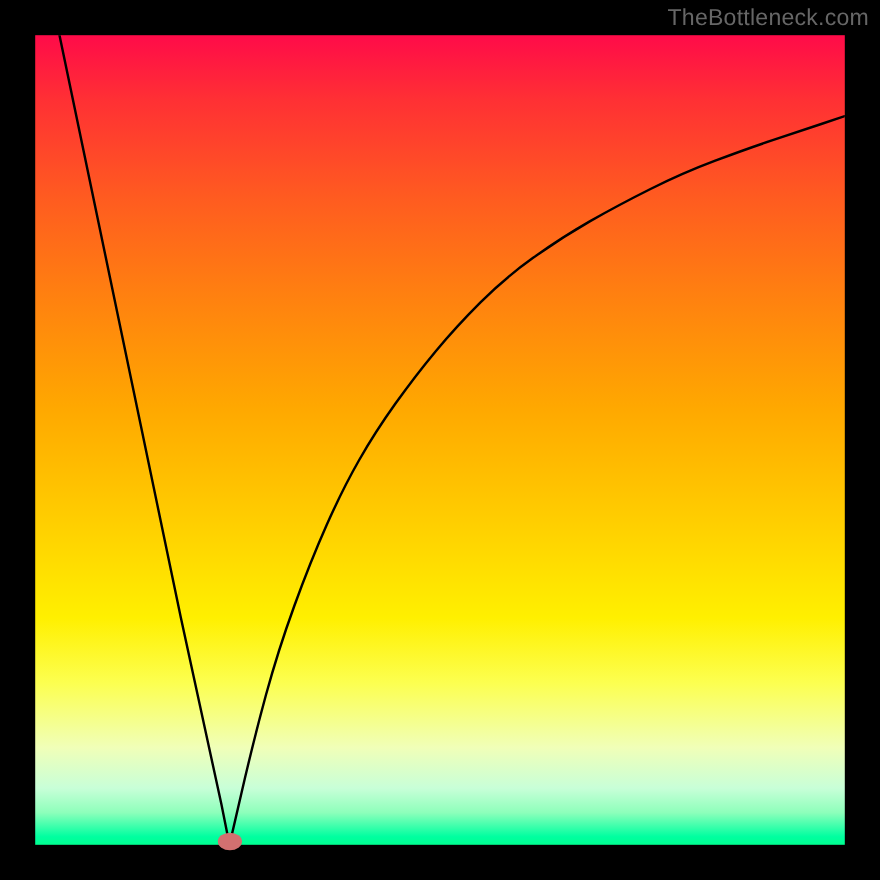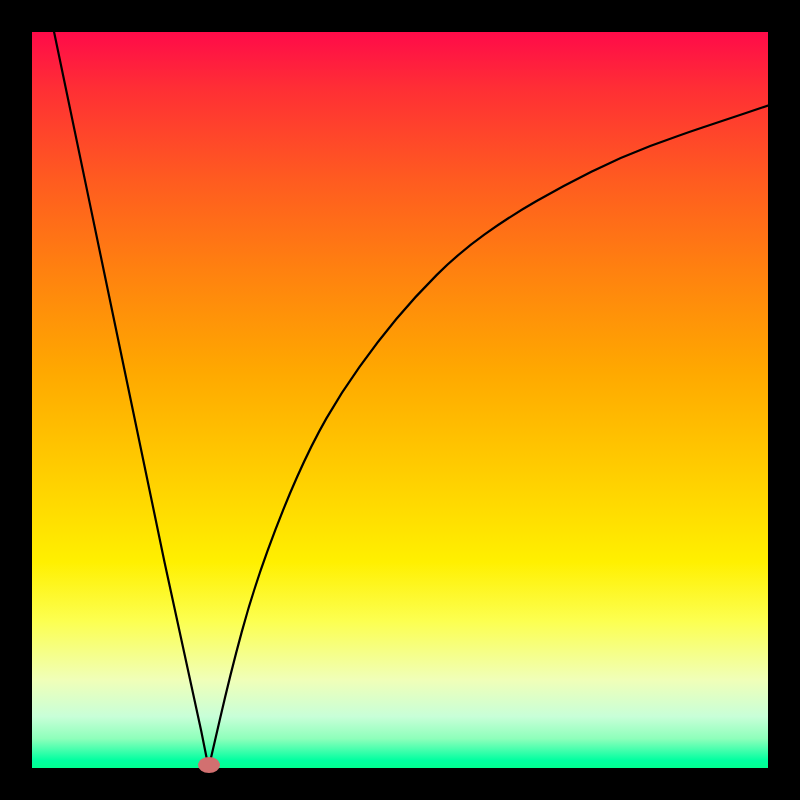--- a/index.html
+++ b/index.html
@@ -75,14 +75,15 @@
 
     <svg class="curve-svg" viewBox="0 0 736 736" preserveAspectRatio="none">
       <path id="left-branch-path" fill="none" stroke="#000" stroke-width="2.2" stroke-linecap="round" d="M22.08 0.00 L58.88 176.64 L95.68 353.28 L132.48 529.92 L169.28 699.20 L176.64 736.00"></path>
       <path id="right-branch-path" fill="none" stroke="#000" stroke-width="2.2" stroke-linecap="round" d="M176.64 736.00 Q176.64 736.00 187.68 688.16 Q198.72 640.32 209.76 599.84 Q220.80 559.36 235.52 518.88 Q250.24 478.40 264.96 445.28 Q279.68 412.16 294.40 386.40 Q309.12 360.64 327.52 334.88 Q345.92 309.12 364.32 287.04 Q382.72 264.96 404.80 242.88 Q426.88 220.80 452.64 202.40 Q478.40 184.00 504.16 169.28 Q529.92 154.56 559.36 139.84 Q588.80 125.12 618.24 114.08 Q647.68 103.04 669.76 95.68 Q691.84 88.32 713.92 80.96 L736.00 73.60"></path>
     </svg>
 
     <div id="min-marker" class="marker" style="left: 176.64px; top: 733px; background: rgb(210, 112, 112);"></div>
 
   </div>
 
+  <div class="watermark">TheBottleneck.com</div>
 
 </div>
 
 </body></html>

